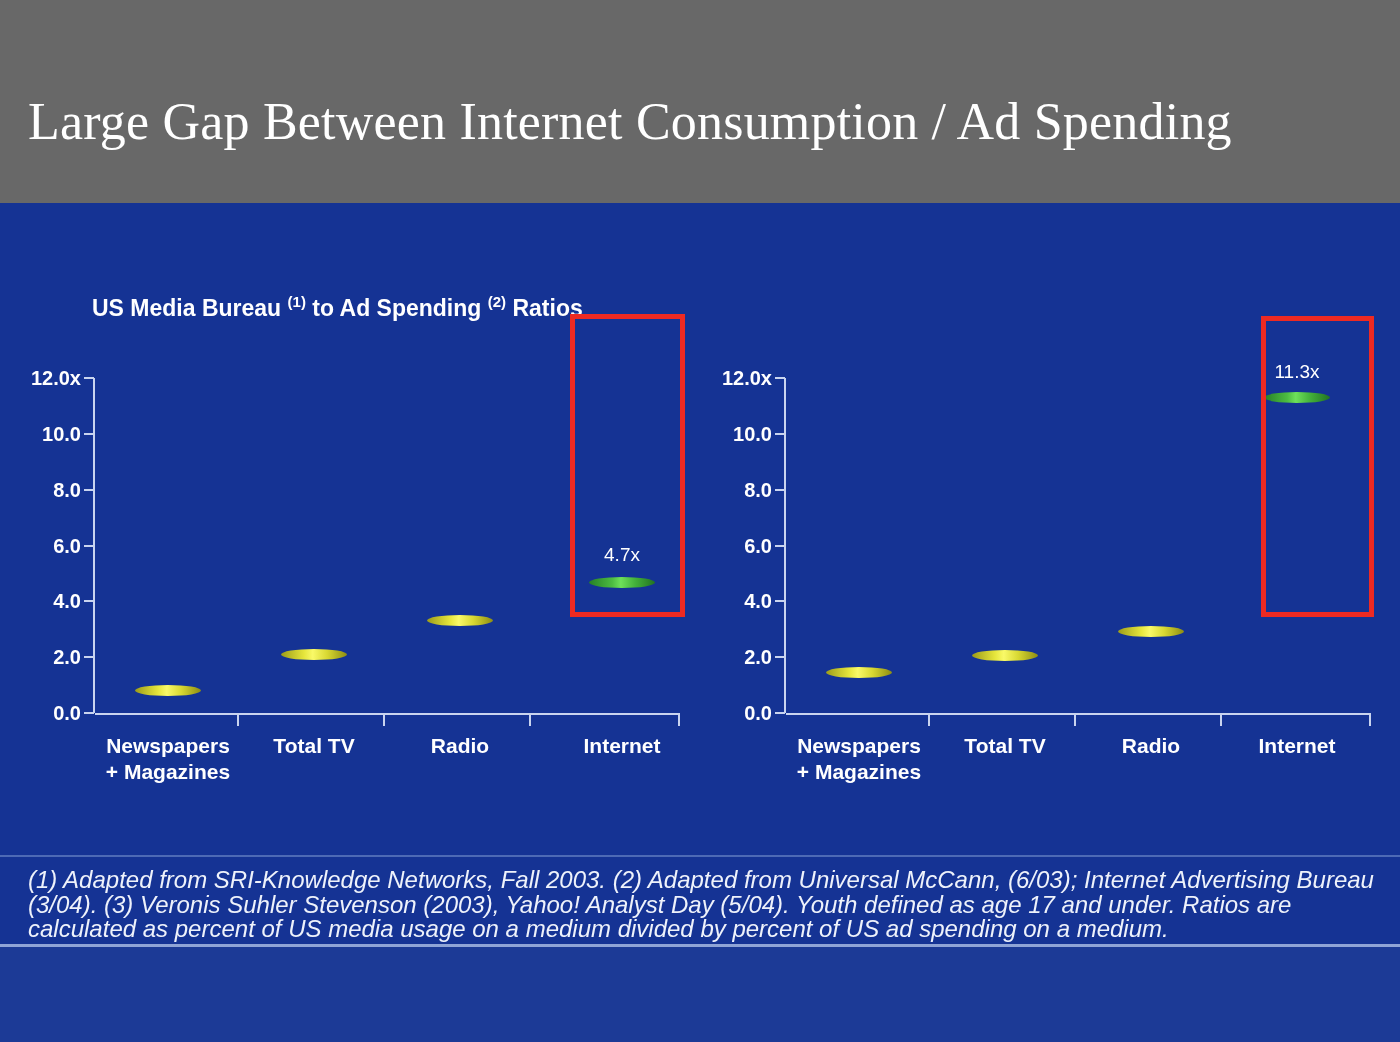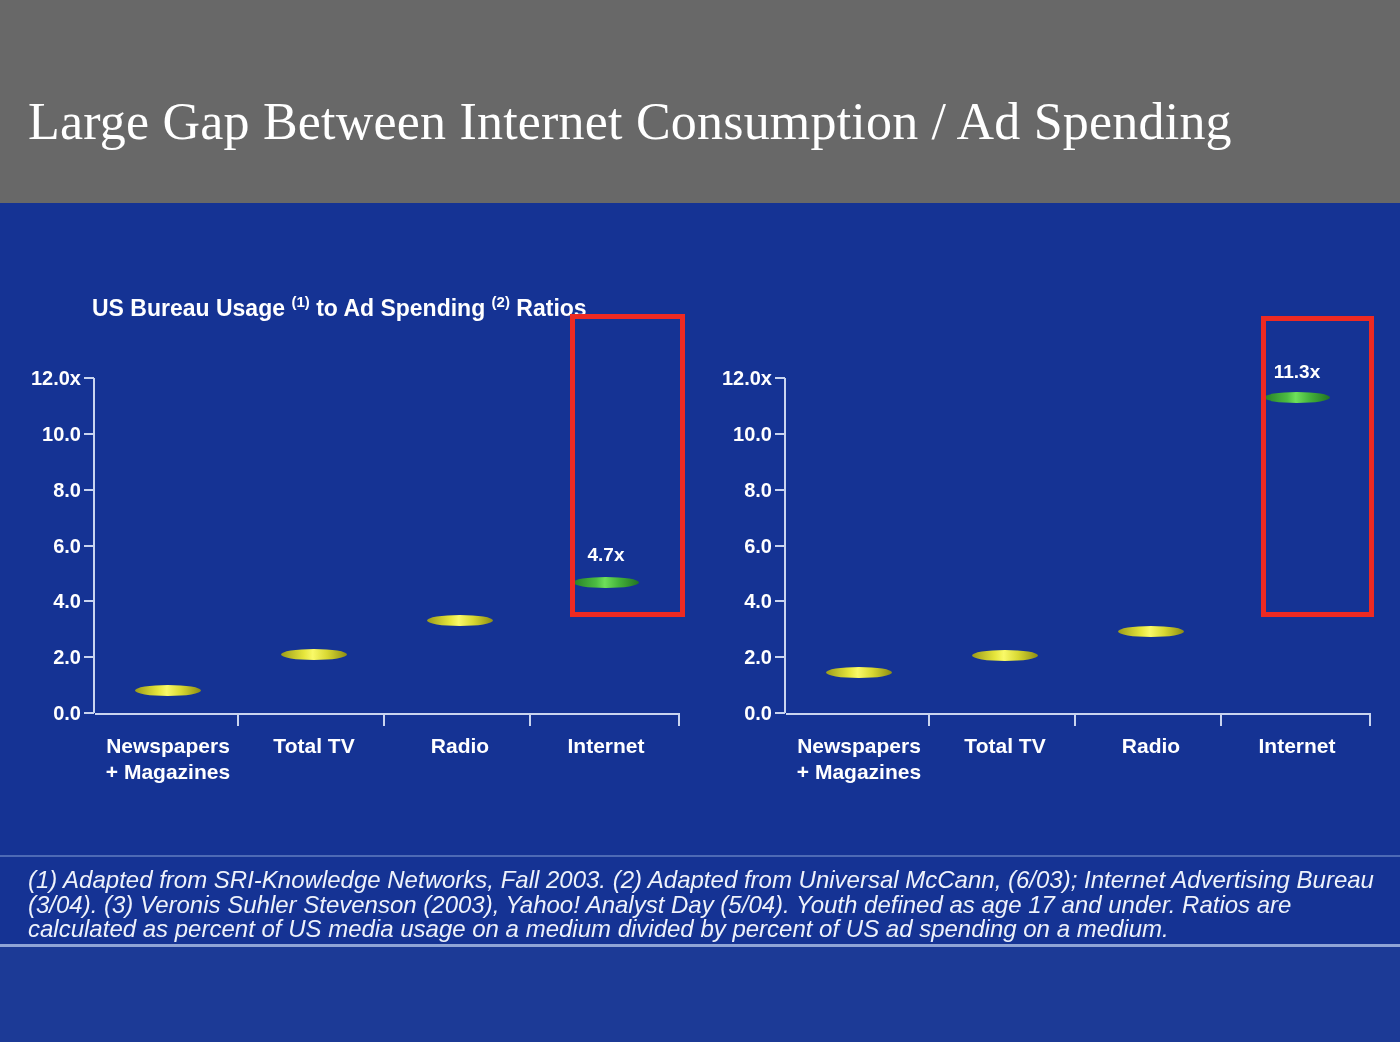--- a/index.html
+++ b/index.html
@@ -143,21 +143,21 @@
     top: -5px;
     background: linear-gradient(to right, #267f27 0%, #4cbc41 35%, #6ee05a 48%, #43b13a 70%, #227322 100%);
   }
 
   .bar-value {
     position: absolute;
     left: 50%;
     transform: translateX(-50%);
     color: #ffffff;
     font-size: 19px;
-    font-weight: bold;
+    font-weight: normal;
     white-space: nowrap;
   }
 
   .cat-label {
     position: absolute;
     top: 100%;
     margin-top: 20px;
     left: 50%;
     transform: translateX(-50%);
     color: #ffffff;
@@ -211,21 +211,21 @@
 
 <div id="slide">
 
   <div id="header-bar"></div>
   <div id="slide-title">Large Gap Between Internet Consumption / Ad Spending</div>
 
   <div id="body-area">
 
     <div class="panel" id="panel-left">
       <div class="panel-title">
-        <span>US Bureau Usage </span><sup>(1)</sup><span> to Ad Spending </span><sup>(2)</sup><span> Ratios</span>
+        <span>US Media Bureau </span><sup>(1)</sup><span> to Ad Spending </span><sup>(2)</sup><span> Ratios</span>
       </div>
 
       <div class="plot" id="plot-left">
         <div class="axis-line axis-y"></div>
         <div class="axis-line axis-x"></div>
 
         <div class="ytick-mark" style="top:0%"></div>
         <div class="ytick-label" style="top:0%">12.0x</div>
         <div class="ytick-mark" style="top:16.667%"></div>
         <div class="ytick-label" style="top:16.667%">10.0</div>
@@ -256,21 +256,21 @@
           <div class="bar-cap"></div>
           <div class="cat-label">Total TV</div>
         </div>
 
         <div class="bar bar-yellow" style="left:332px; width:66px; height:27.9%">
           <div class="bar-body"></div>
           <div class="bar-cap"></div>
           <div class="cat-label">Radio</div>
         </div>
 
-        <div class="bar bar-green" style="left:478px; width:66px; height:39.2%">
+        <div class="bar bar-green" style="left:494px; width:66px; height:39.2%">
           <div class="bar-body"></div>
           <div class="bar-cap"></div>
           <div class="bar-value" style="top:-38px">4.7x</div>
           <div class="cat-label">Internet</div>
         </div>
 
         <div class="highlight-box" style="left:475px; top:-64px; width:115px; height:303px;"></div>
       </div>
     </div>
 

